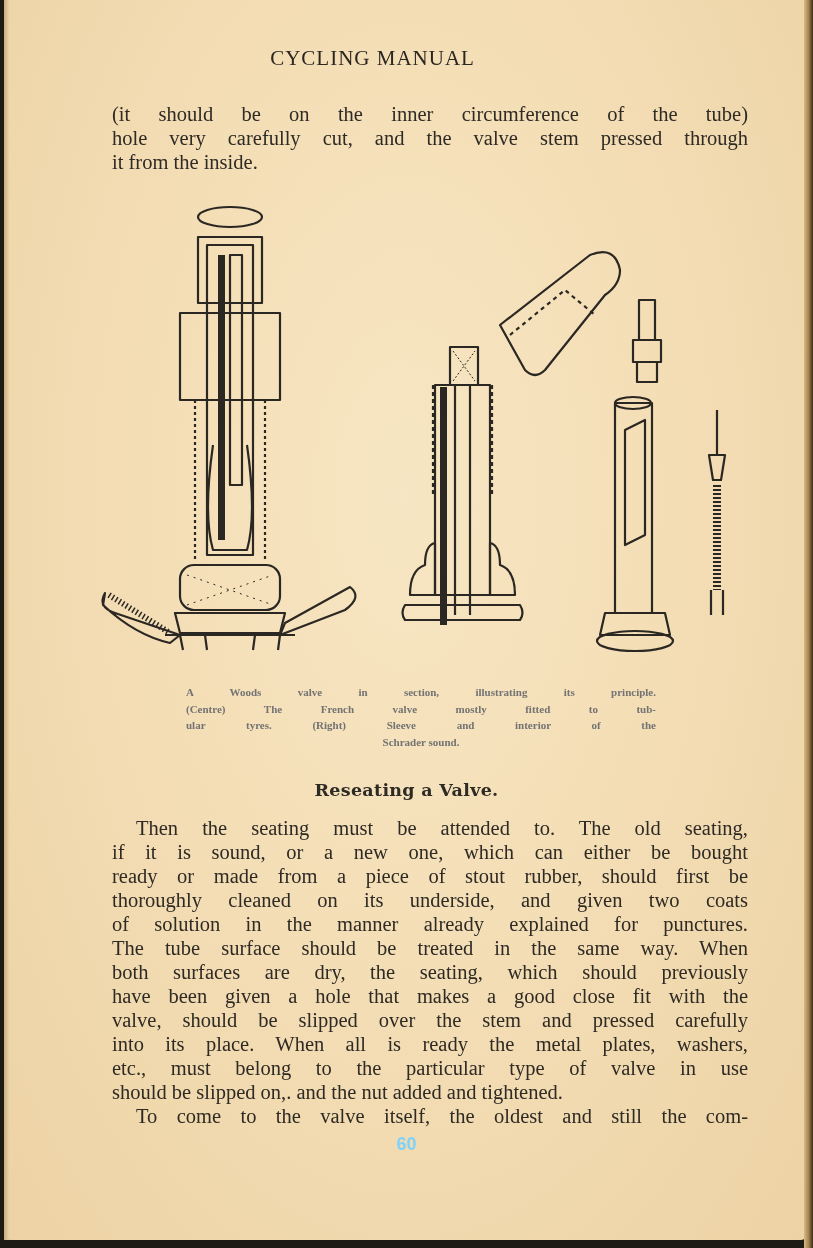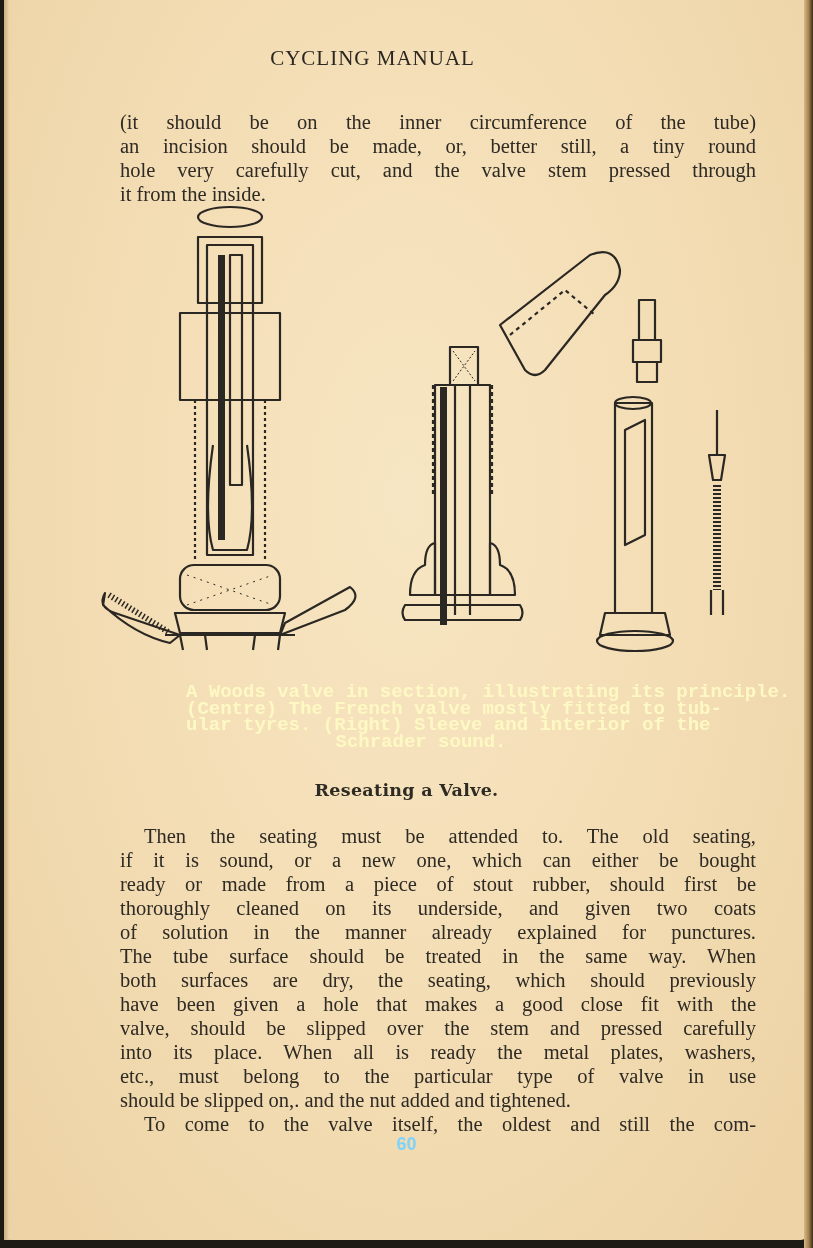--- a/index.html
+++ b/index.html
@@ -23,32 +23,32 @@
   }
   .running-head {
     position: absolute; top: 46px; left: 0; width: 745px; text-align: center;
     font-family: "Liberation Serif", serif; font-size: 21px; letter-spacing: 1px;
     color: #2b2620;
   }
   .body-text {
     position: absolute; left: 104px; width: 636px;
     font-family: "Liberation Serif", serif; font-size: 20.5px; line-height: 24px;
     color: #2e2a24; text-align: justify; text-align-last: justify;
-    margin: 16px;
+    margin: 8px;
   }
   .para-line { display: block; text-align: justify; text-align-last: justify; white-space: nowrap; }
   .para-line.left { text-align-last: left; }
   .indent { padding-left: 24px; }
   .figure {
     position: absolute; left: 95px; top: 195px; width: 650px; height: 470px;
   }
   .caption {
     position: absolute; left: 186px; top: 684px; width: 470px;
-    font-family: Liberation Mono, monospace; font-weight: bold; font-size: 19px; line-height: 16.5px;
-    color: #fef9c3;
+    font-family: Liberation Serif, serif; font-weight: bold; font-size: 11px; line-height: 16.5px;
+    color: #737373;
   }
   .caption .cl { display: block; text-align: justify; text-align-last: justify; white-space: nowrap; }
   .caption .cl.center { text-align: center; text-align-last: center; }
   .section-heading {
     position: absolute; top: 780px; left: 0; width: 813px; text-align: center;
     font-family: "DejaVu Serif", serif; font-weight: bold; font-size: 17.5px; color: #2e2a24;
     letter-spacing: 0.3px;
   }
   .page-number {
     position: absolute; top: 1134px; left: 0; width: 813px; text-align: center;
@@ -61,21 +61,20 @@
 <body>
 
 <div class="page"></div>
 <div class="page-edge-left"></div>
 <div class="page-edge-right"></div>
 
 <div class="running-head">CYCLING MANUAL</div>
 
 <div class="body-text" style="top:94px;">
   <span class="para-line">(it should be on the inner circumference of the tube)</span>
-  <span class="para-line">an incision should be made, or, better still, a tiny round</span>
   <span class="para-line">hole very carefully cut, and the valve stem pressed through</span>
   <span class="para-line left">it from the inside.</span>
 </div>
 
 <div class="figure">
   <svg width="650" height="470" viewBox="0 0 650 470">
 
     <g>
       <ellipse class="ink" cx="135" cy="22" rx="32" ry="10"></ellipse>
       <path class="ink" d="M103 42 L167 42 L167 108 L103 108 Z"></path>

